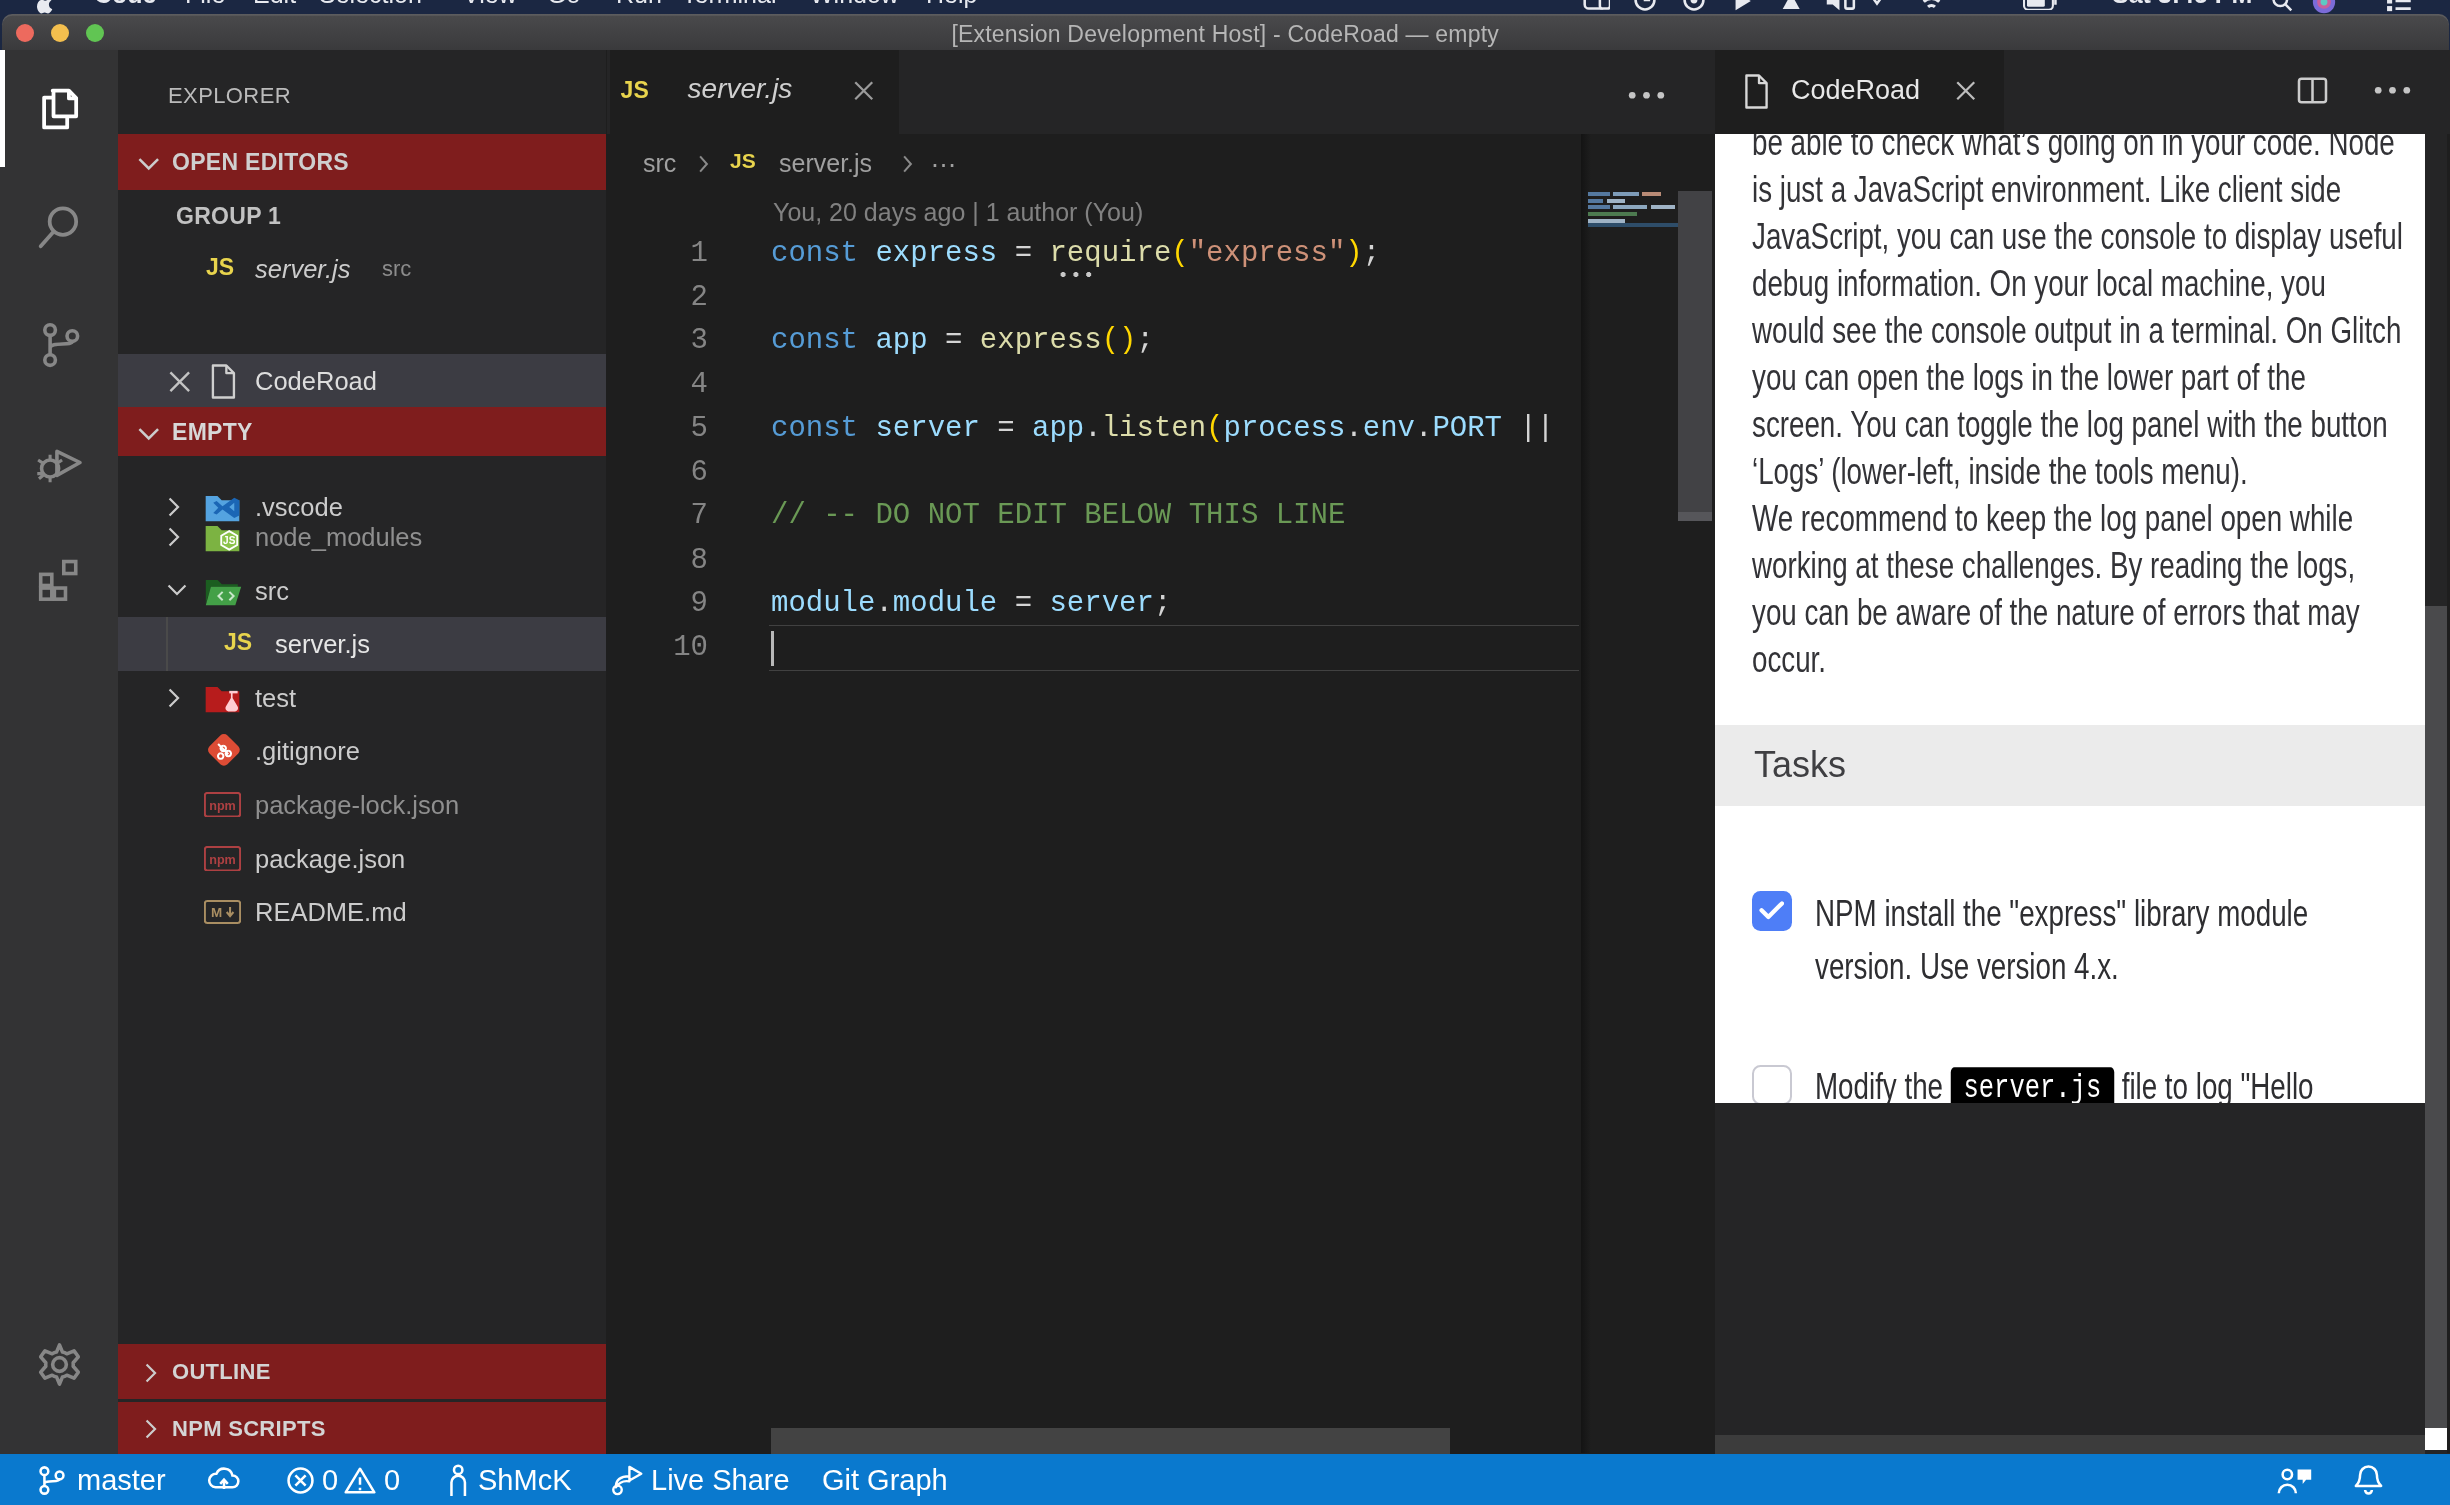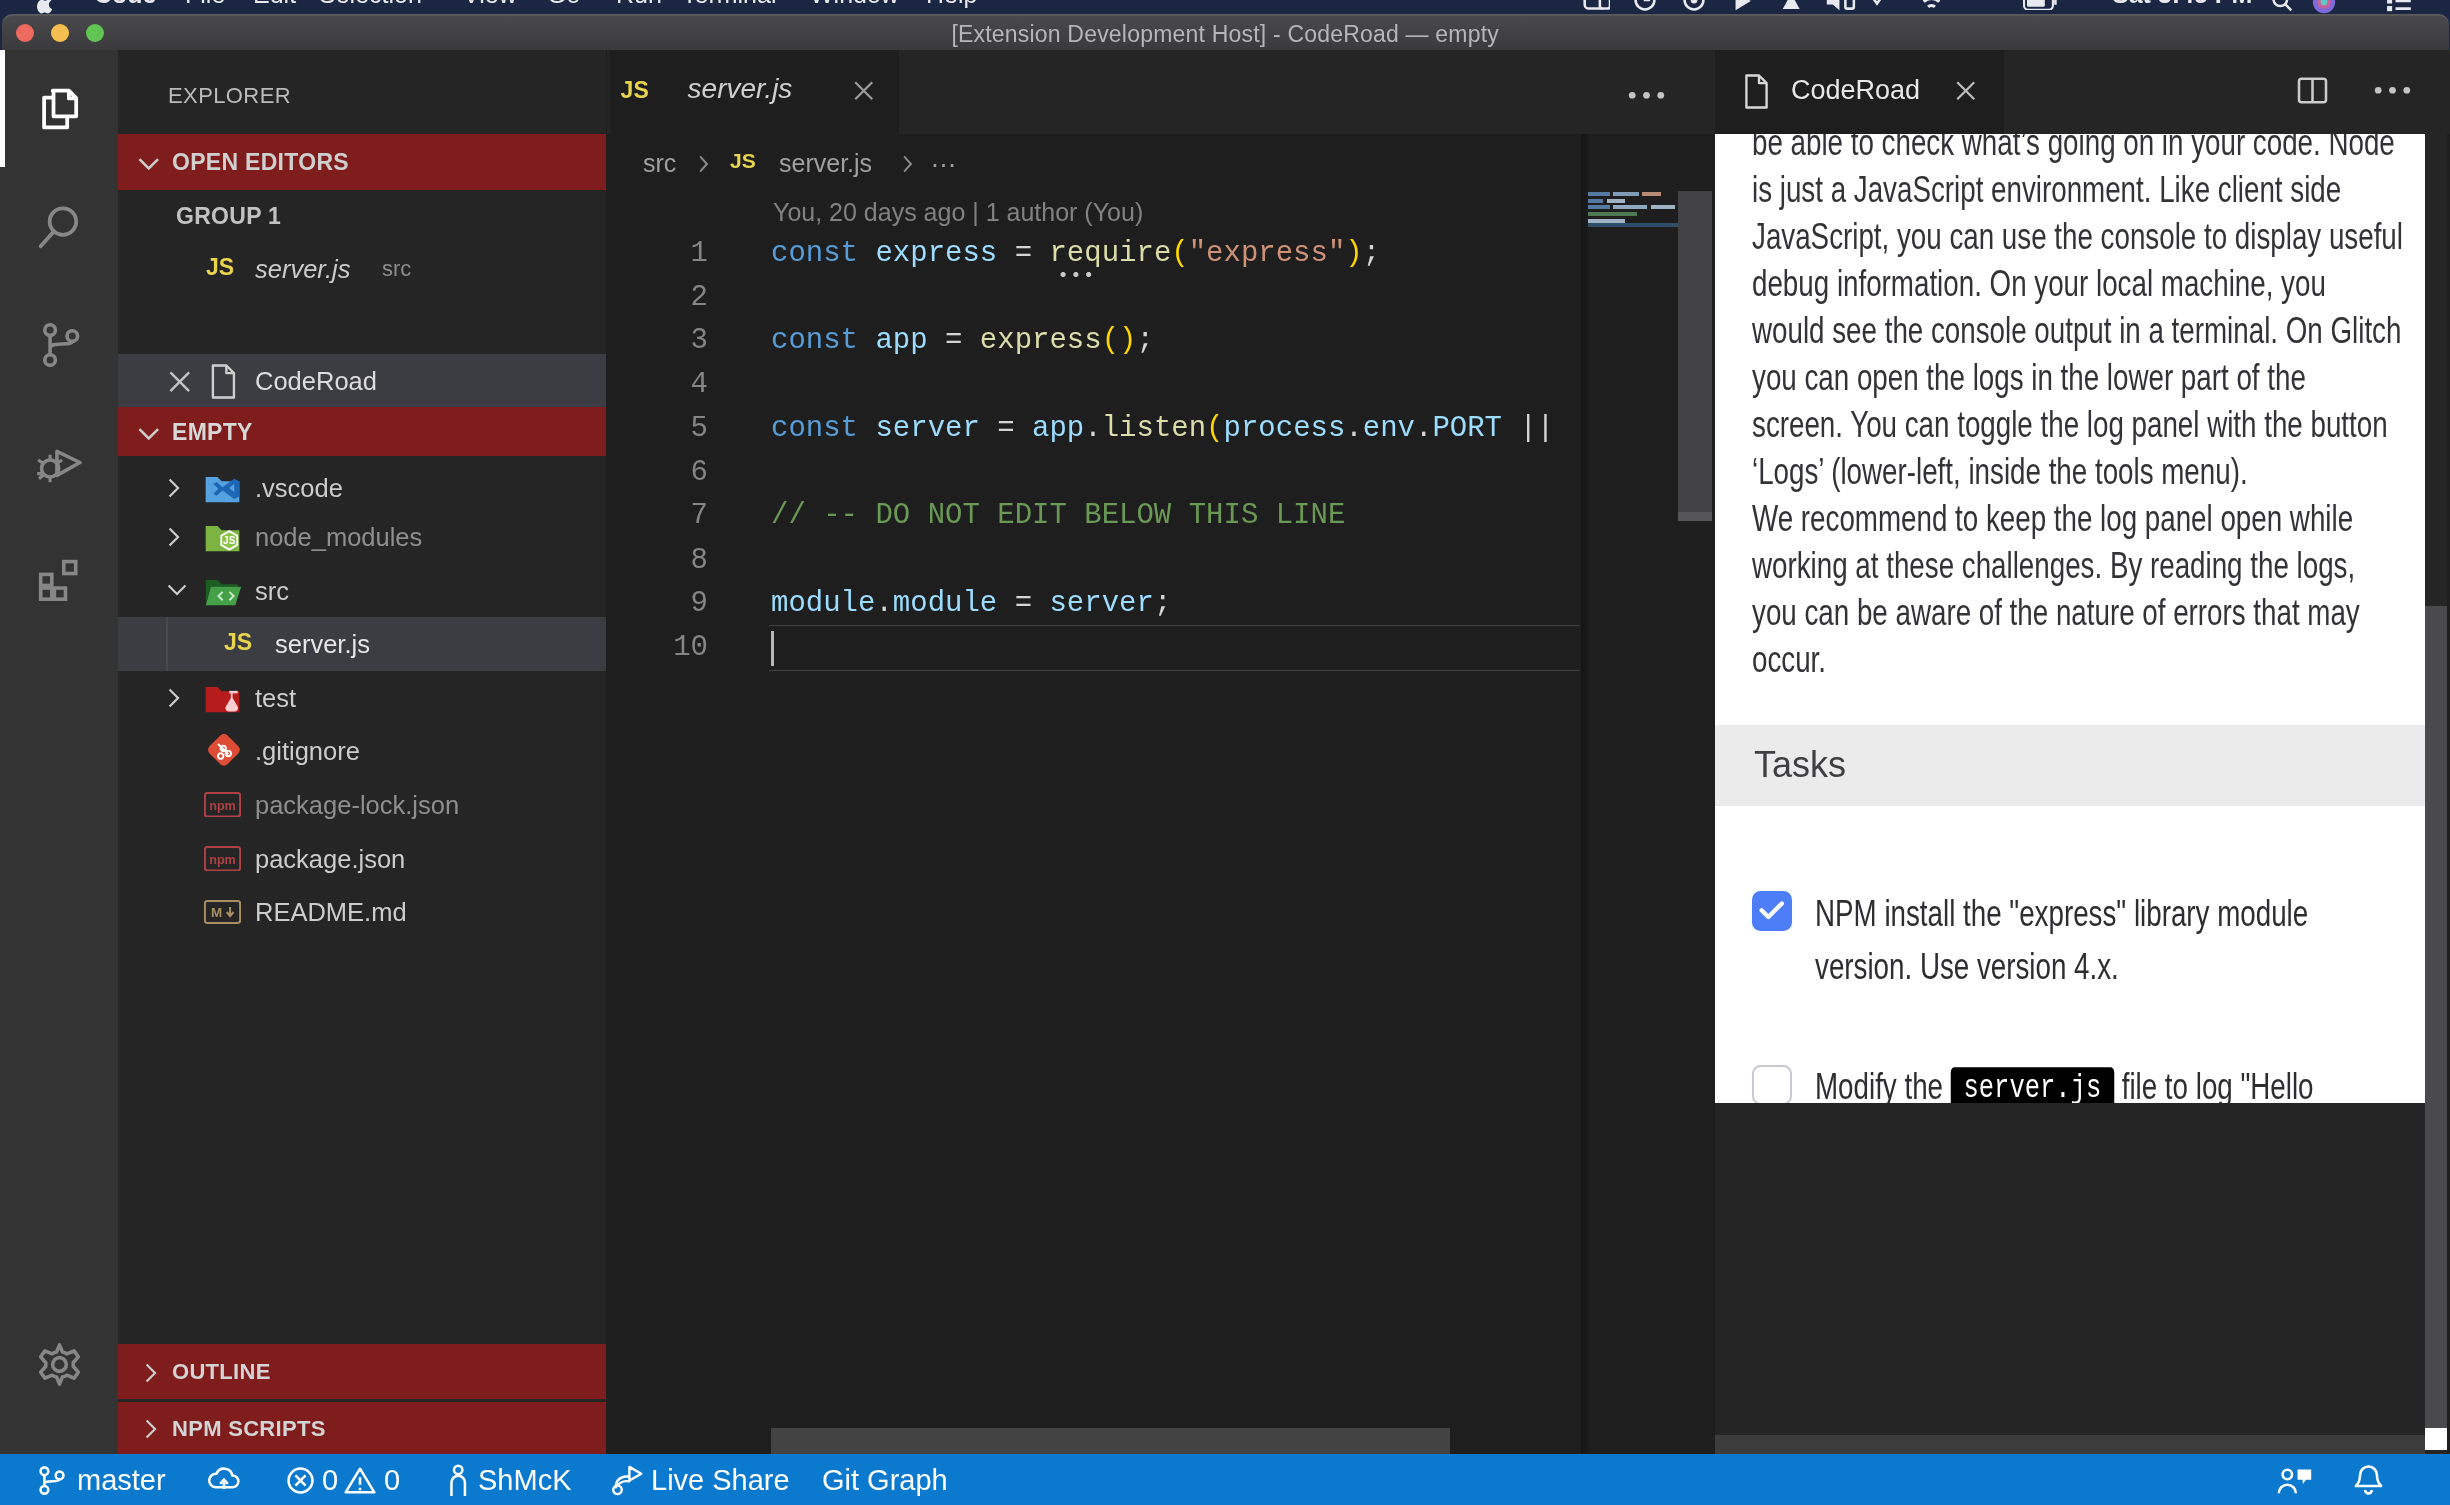--- a/index.html
+++ b/index.html
@@ -200,21 +200,21 @@
       <div class="txt" style="left:137px; color:#dddddd;">CodeRoad</div>
     </div>
 
     <div class="sband" style="top:358px; height:49px;">
       <svg class="abs" style="left:18px; top:17px;" width="25.5" height="18.7" viewBox="0 0 30 22">
           <path d="M4 6 L15 17 L26 6" fill="none" stroke="#cccccc" stroke-width="3"></path>
         </svg>
       <div class="abs" style="left:54px; top:12px; font-size:23px; font-weight:700; color:#d8d8d8; letter-spacing:0.3px;">EMPTY</div>
     </div>
 
-    <div class="srow" style="top:412px;">
+    <div class="srow" style="top:431px;">
       <svg class="abs" style="left:49px; top:16px;" width="13.6" height="22" viewBox="0 0 16 26">
           <path d="M3 3 L13 13 L3 23" fill="none" stroke="#cccccc" stroke-width="2.6"></path>
         </svg>
       <svg class="abs" style="left:86px; top:11px;" width="37" height="32" viewBox="0 0 44 38">
           <path d="M2 6 h14 l5 5 h21 v25 H2 Z" fill="#54a3e0"></path>
           <path d="M36 8 l6 3 v18 l-6 3 l-14 -10 l-7 6 l-4 -2 l6 -6 l-6 -6 l4 -2 l7 6 Z M36 14 l-6 5 l6 5 Z" fill="#1b66b5"></path>
         </svg>
       <div class="txt" style="left:137px;">.vscode</div>
     </div>
     <div class="srow" style="top:461px;">

